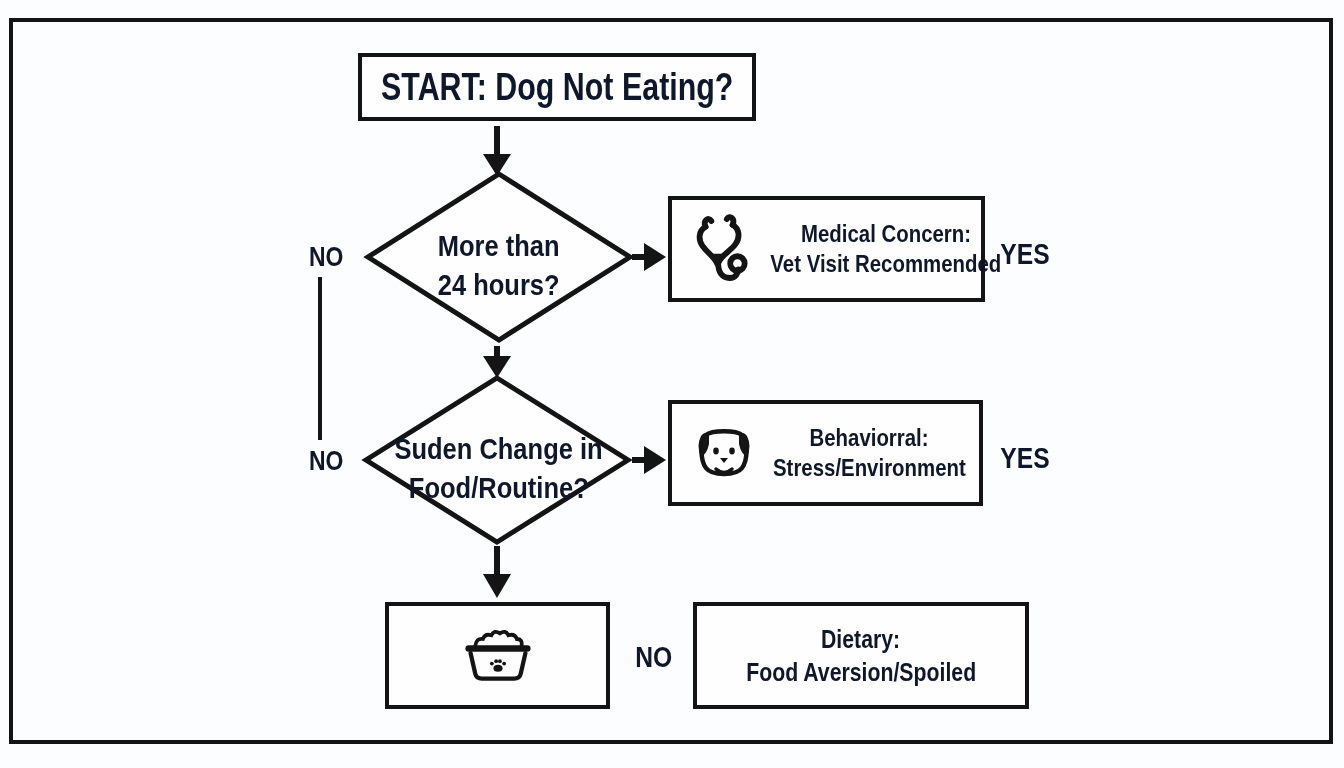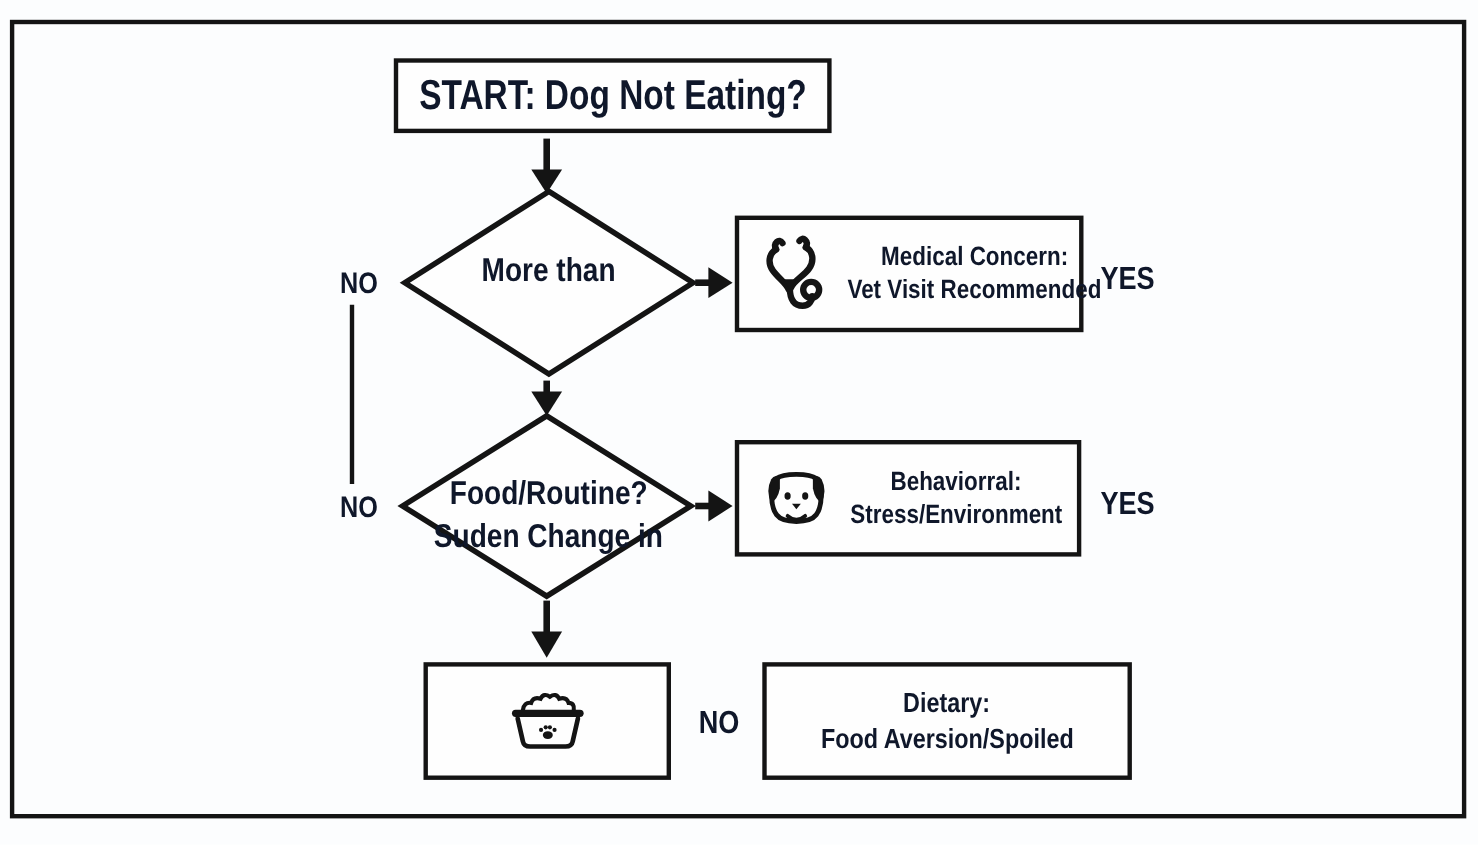--- a/index.html
+++ b/index.html
@@ -82,25 +82,26 @@
     <polygon points="499,174 630,257 499,340 368,257" fill="#fefefe" stroke="#141414" stroke-width="5"></polygon>
     <polygon points="497,378 628,460 497,542 366,460" fill="#fefefe" stroke="#141414" stroke-width="5"></polygon>
   </svg>
 
   <div class="node start-box">
     <span class="t cond">START: Dog Not Eating?</span>
   </div>
 
   <div class="diamond-text d1-text">
     <div><span class="cond85">More than</span></div>
+    <div><span class="cond85">24 hours?</span></div>
   </div>
 
   <div class="diamond-text d2-text">
+    <div><span class="cond85">Suden Change in</span></div>
     <div><span class="cond85">Food/Routine?</span></div>
-    <div><span class="cond85">Suden Change in</span></div>
   </div>
 
   <div class="node outcome medical-box">
     <svg class="icon" width="58" height="72" viewBox="0 0 60 74">
       <g fill="none" stroke="#141414" stroke-width="6" stroke-linecap="round">
         <path d="M14 14 C11 8 17 3 20 8"></path>
         <path d="M14 14 C7 18 6 27 11 34 C16 41 23 45 26 52"></path>
         <path d="M42 12 C45 6 39 1 36 6"></path>
         <path d="M42 12 C49 16 50 25 45 32 C40 39 31 43 28 50"></path>
         <path d="M27 51 C27 61 31 67 39 67 C45 67 48 62 48 58"></path>

